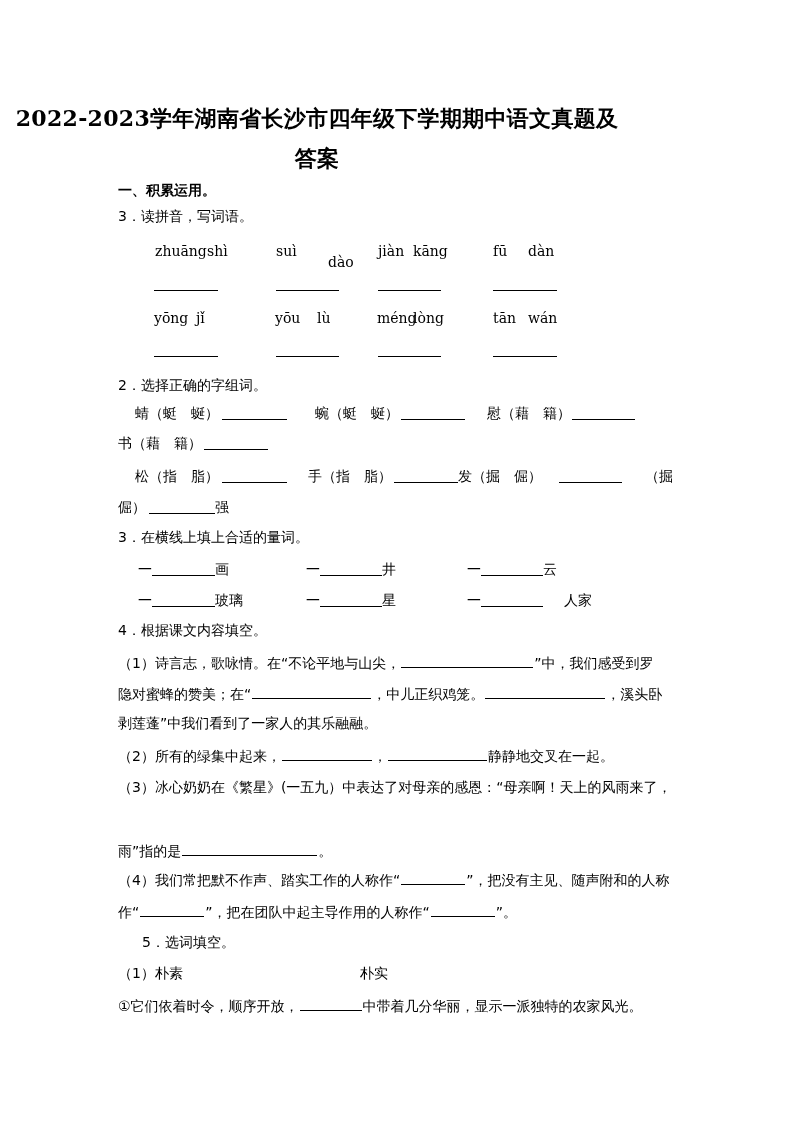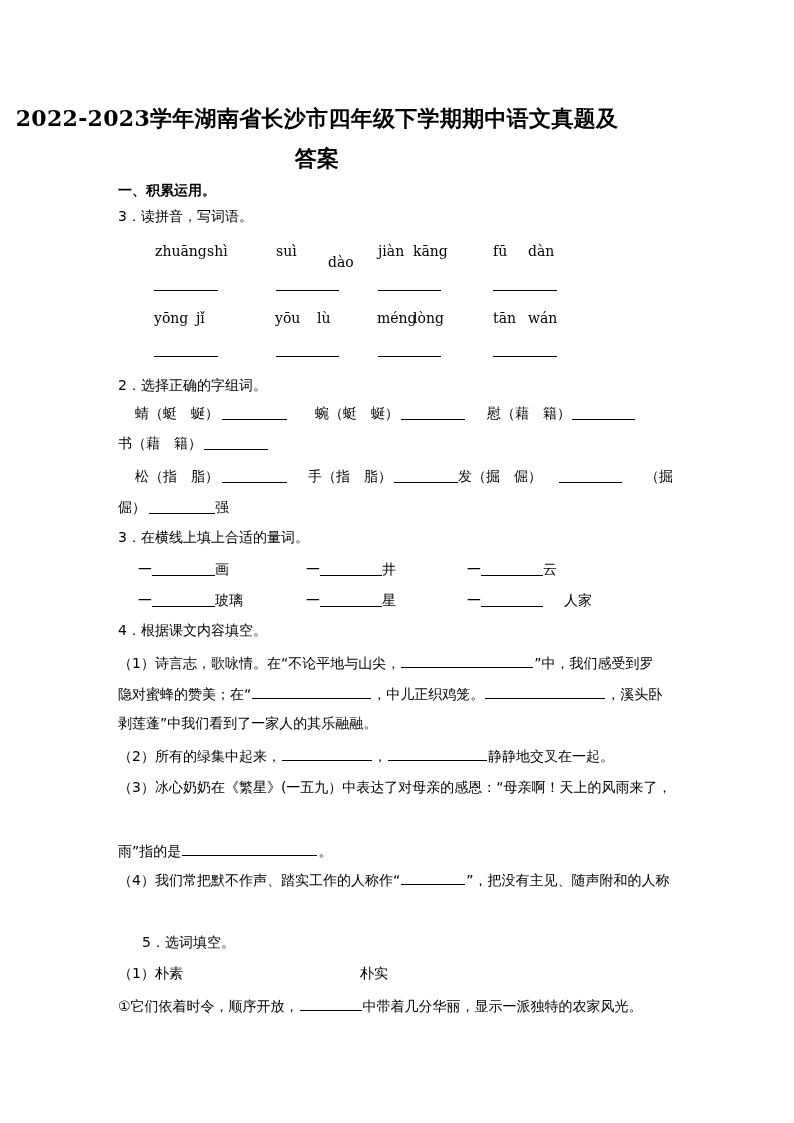--- a/index.html
+++ b/index.html
@@ -122,20 +122,23 @@
   </div>
 
   <div class="line" style="top:777px;">（3）冰心奶奶在《繁星》(一五九）中表达了对母亲的感恩：“母亲啊！天上的风雨来了，</div>
   <div class="line" style="top:840px;">
     <span>雨”指的是</span><span class="blank" style="width:135px;"></span><span>。</span>
   </div>
 
   <div class="line" style="top:869px;">
     <span>（4）我们常把默不作声、踏实工作的人称作“</span><span class="blank" style="width:64px;"></span><span>”，把没有主见、随声附和的人称</span>
   </div>
+  <div class="line" style="top:901px;">
+    <span>作“</span><span class="blank" style="width:64px;"></span><span>”，把在团队中起主导作用的人称作“</span><span class="blank" style="width:64px;"></span><span>”。</span>
+  </div>
 
   <div class="line" style="top:932px;margin-left:24px;">5．选词填空。</div>
   <span class="abs" style="left:118px;top:963px;">（1）朴素</span>
   <span class="abs" style="left:360px;top:963px;">朴实</span>
   <div class="line" style="top:995px;">
     <span>①它们依着时令，顺序开放，</span><span class="blank" style="width:62px;"></span><span>中带着几分华丽，显示一派独特的农家风光。</span>
   </div>
 
 </div>
 

